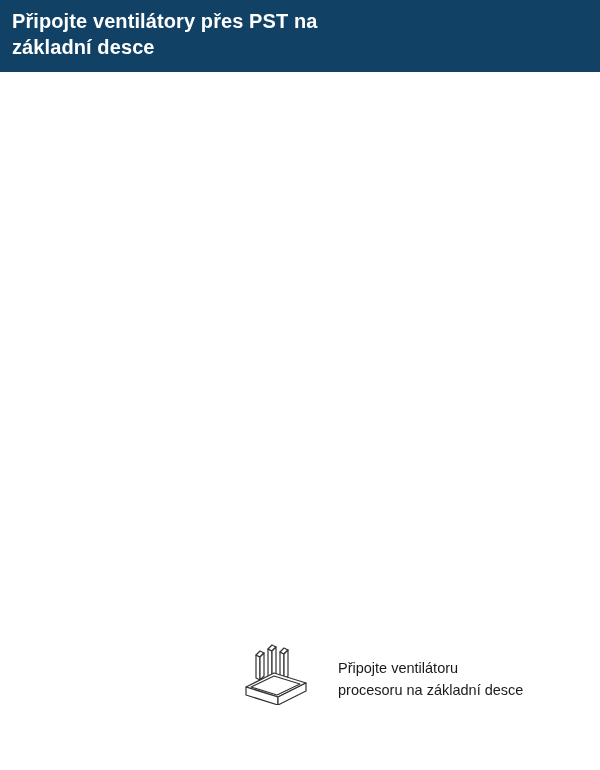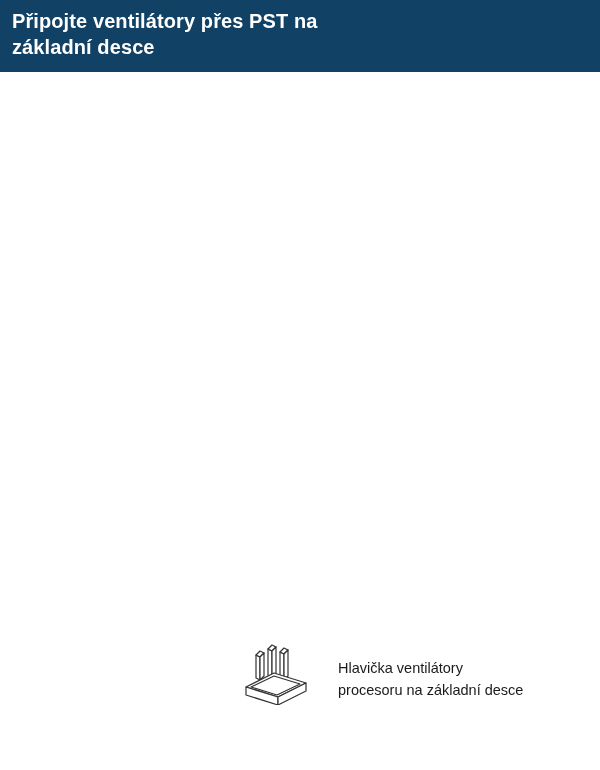--- a/index.html
+++ b/index.html
@@ -103,18 +103,18 @@
 
           <path d="M8,52 L8,60 L40,70 L40,62 Z" fill="#ffffff"></path>
 
           <path d="M40,62 L40,70 L68,56 L68,48 Z" fill="#ffffff"></path>
 
           <path d="M13,52 L36,41 L62,49 L39,60 Z"></path>
         </g>
       </svg>
     </div>
 
-    <div class="caption">Hlavička ventilátory
+    <div class="caption">Připojte ventilátoru
 procesoru na základní desce</div>
 
   </div>
 
 </div>
 
 </body></html>

